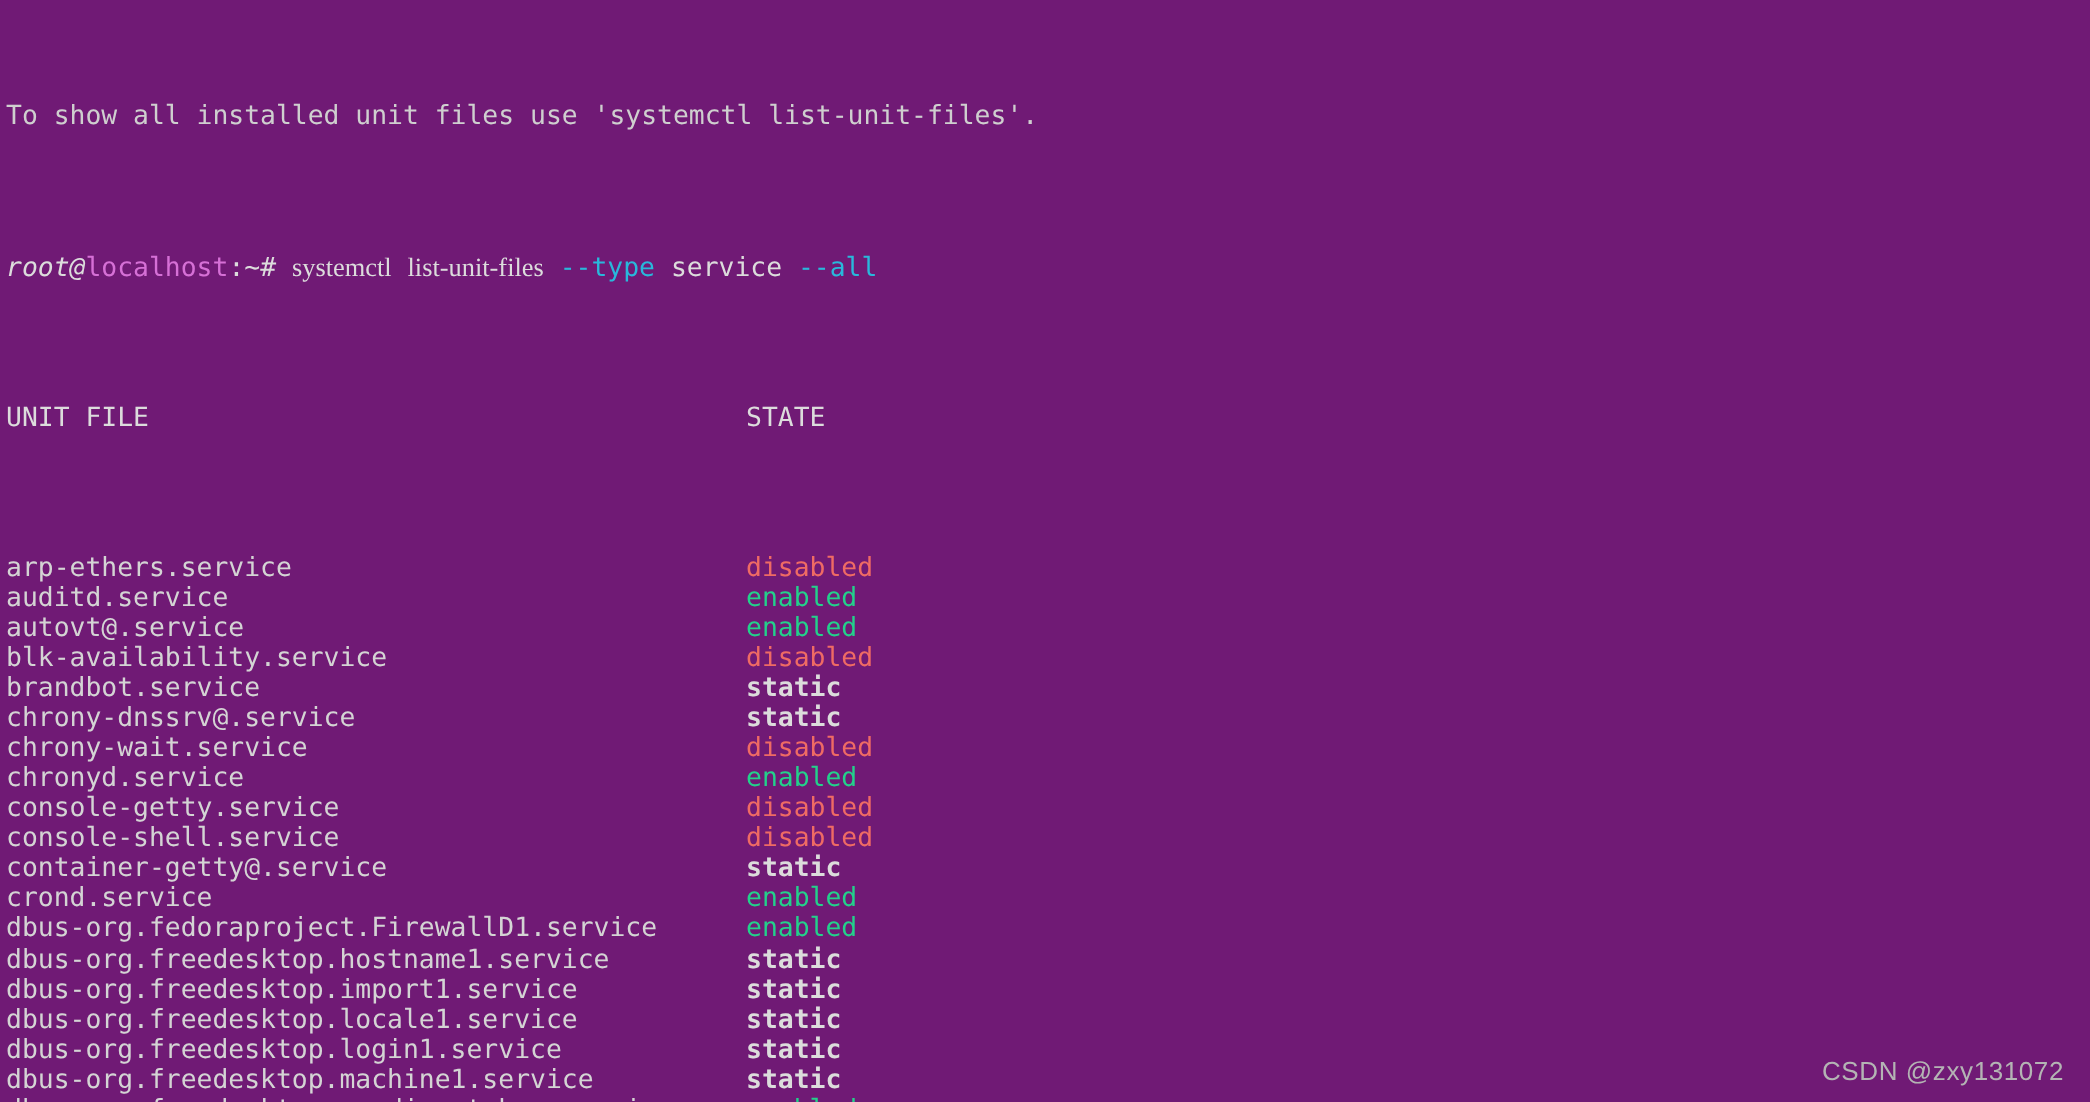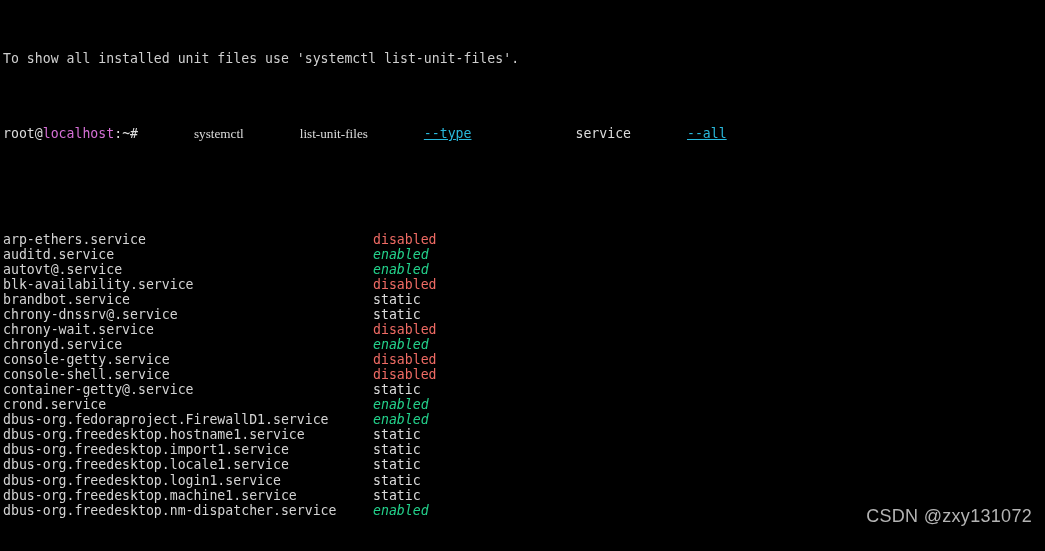--- a/index.html
+++ b/index.html
@@ -11,21 +11,21 @@
     width: 1045px;
     height: 551px;
     overflow: hidden;
     font-family: "DejaVu Sans Mono", "Liberation Mono", monospace;
   }
 
   #terminal {
     position: relative;
     width: 1045px;
     height: 551px;
-    background: #000000;
+    background: #701a75;
     overflow: hidden;
   }
 
   
   #screen {
     position: absolute;
     left: 0;
     top: -9px;           
     width: 1045px;
     font-size: 13.2px;
@@ -46,61 +46,62 @@
     display: inline-block;
     width: 370px;
     vertical-align: top;
   }
   .col-state {
     display: inline-block;
     vertical-align: top;
   }
 
   
-  .c-white    { color: #dcdcdc; }
-  .c-green    { color: #23d18b; font-style: italic; }
+  .c-white    { color: #dcdcdc; font-weight: bold; }
+  .c-green    { color: #23d18b; }
   .c-red      { color: #ef6b64; text-align: center; }
 
-  .prompt-user { color: #dcdcdc; }
+  .prompt-user { color: #dcdcdc; font-style: italic; }
   .prompt-host { color: #d670d6; text-align: center; }
   .prompt-tail { color: #dcdcdc; }
   .cmd-name    { color: #dcdcdc; font-family: Liberation Serif, serif; }
-  .cmd-flag    { color: #29b8db; text-decoration: underline; }
-  .cmd-arg     { color: #dcdcdc; margin-left: 48px; }
+  .cmd-flag    { color: #29b8db; }
+  .cmd-arg     { color: #dcdcdc; }
 
   .hint-line { color: #cfcfcf; }
 
   .header-line { color: #dcdcdc; }
 
   #watermark {
     position: absolute;
     right: 13px;
-    bottom: 24px;
+    bottom: 8px;
     color: #b4b4b4;
     font-family: "Liberation Sans", sans-serif;
-    font-size: 18px;
+    font-size: 13px;
     letter-spacing: 0.3px;
     white-space: nowrap;
     pointer-events: none;
   }
 </style>
 </head>
 <body>
 
 <div id="terminal">
 
   <div id="screen">
 
     
     <div class="line hint-line">To show all installed unit files use 'systemctl list-unit-files'.</div>
 
     
     <div class="line"><span class="prompt-user">root</span><span class="prompt-user">@</span><span class="prompt-host">localhost</span><span class="prompt-tail">:~#</span><span class="cmd-arg"> </span><span class="cmd-name">systemctl</span><span class="cmd-arg"> </span><span class="cmd-name">list-unit-files</span><span class="cmd-arg"> </span><span class="cmd-flag">--type</span><span class="cmd-arg"> </span><span class="cmd-arg">service</span><span class="cmd-arg"> </span><span class="cmd-flag">--all</span></div>
 
     
+    <div class="line header-line"><span class="col-unit">UNIT FILE</span><span class="col-state">STATE</span></div>
 
     
     <div id="rows"><div class="line"><span class="col-unit">arp-ethers.service</span><span class="col-state c-red">disabled</span></div><div class="line"><span class="col-unit">auditd.service</span><span class="col-state c-green">enabled</span></div><div class="line"><span class="col-unit">autovt@.service</span><span class="col-state c-green">enabled</span></div><div class="line"><span class="col-unit">blk-availability.service</span><span class="col-state c-red">disabled</span></div><div class="line"><span class="col-unit">brandbot.service</span><span class="col-state c-white">static</span></div><div class="line"><span class="col-unit">chrony-dnssrv@.service</span><span class="col-state c-white">static</span></div><div class="line"><span class="col-unit">chrony-wait.service</span><span class="col-state c-red">disabled</span></div><div class="line"><span class="col-unit">chronyd.service</span><span class="col-state c-green">enabled</span></div><div class="line"><span class="col-unit">console-getty.service</span><span class="col-state c-red">disabled</span></div><div class="line"><span class="col-unit">console-shell.service</span><span class="col-state c-red">disabled</span></div><div class="line"><span class="col-unit">container-getty@.service</span><span class="col-state c-white">static</span></div><div class="line"><span class="col-unit">crond.service</span><span class="col-state c-green">enabled</span></div><div class="line"><span class="col-unit">dbus-org.fedoraproject.FirewallD1.service</span><span class="col-state c-green">enabled</span></div><div class="line"><span class="col-unit">dbus-org.freedesktop.hostname1.service</span><span class="col-state c-white">static</span></div><div class="line"><span class="col-unit">dbus-org.freedesktop.import1.service</span><span class="col-state c-white">static</span></div><div class="line"><span class="col-unit">dbus-org.freedesktop.locale1.service</span><span class="col-state c-white">static</span></div><div class="line"><span class="col-unit">dbus-org.freedesktop.login1.service</span><span class="col-state c-white">static</span></div><div class="line"><span class="col-unit">dbus-org.freedesktop.machine1.service</span><span class="col-state c-white">static</span></div><div class="line"><span class="col-unit">dbus-org.freedesktop.nm-dispatcher.service</span><span class="col-state c-green">enabled</span></div></div>
 
   </div>
 
   <div id="watermark">CSDN @zxy131072</div>
 
 </div>
 

